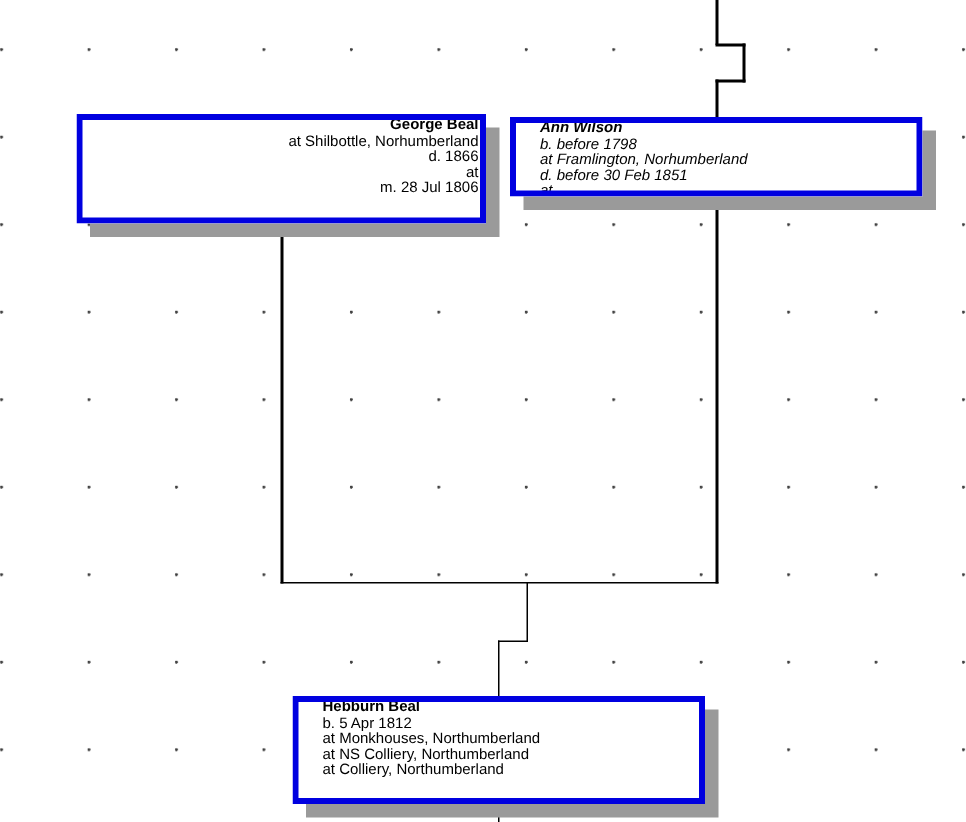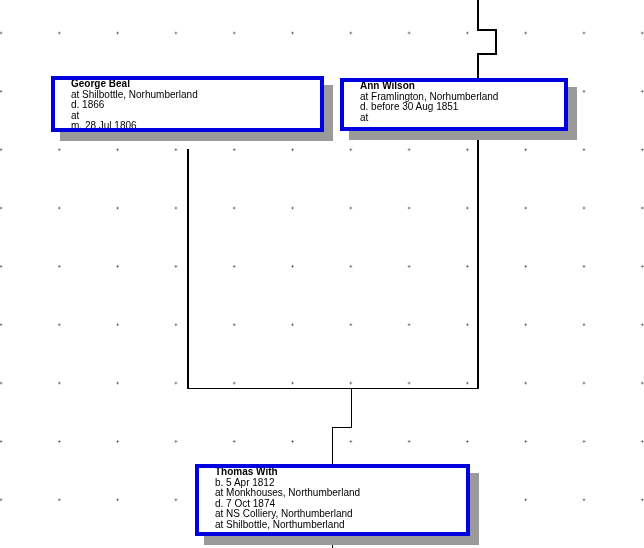--- a/index.html
+++ b/index.html
@@ -71,49 +71,49 @@
 
   <div class="seg" style="left:187px; top:149px;  width:1.5px;  height:239.5px;"></div>
   <div class="seg" style="left:477px; top:131px;  width:1.5px;  height:257.5px;"></div>
   <div class="seg" style="left:187px; top:387.5px; width:291.5px; height:1.5px;"></div>
 
   <div class="seg" style="left:350.5px; top:387.5px; width:1.5px;  height:40.5px;"></div>
   <div class="seg" style="left:331.5px; top:426.5px; width:20.5px; height:1.5px;"></div>
   <div class="seg" style="left:331.5px; top:426.5px; width:1.5px;  height:38.5px;"></div>
   <div class="seg" style="left:331.5px; top:536px;  width:1.5px;  height:12px;"></div>
 
-  <div class="pbox" style="left:51px; top:76px; width:273px; height:56px;">
+  <div class="pbox" style="left:51px; top:76px; width:273px; height:73px;text-align:right;">
     <div class="pcontent">
       <div class="pname">George Beal</div>
       <div>
           <div>at Shilbottle, Norhumberland</div>
           <div>d. 1866</div>
           <div>at</div>
           <div>m. 28 Jul 1806</div>
         </div>
     </div>
   </div>
 
-  <div class="pbox" style="left:340px; top:78px; width:228px; height:53px;">
+  <div class="pbox" style="left:340px; top:78px; width:275px; height:53px;font-style:italic;">
     <div class="pcontent">
       <div class="pname">Ann Wilson</div>
       <div>
+          <div>b. before 1798</div>
           <div>at Framlington, Norhumberland</div>
-          <div>d. before 30 Aug 1851</div>
+          <div>d. before 30 Feb 1851</div>
           <div>at</div>
         </div>
     </div>
   </div>
 
   <div class="pbox" style="left:195px; top:464px; width:275px; height:72px;">
     <div class="pcontent">
-      <div class="pname">Thomas With</div>
+      <div class="pname">Hebburn Beal</div>
       <div>
           <div>b. 5 Apr 1812</div>
           <div>at Monkhouses, Northumberland</div>
-          <div>d. 7 Oct 1874</div>
           <div>at NS Colliery, Northumberland</div>
-          <div>at Shilbottle, Northumberland</div>
+          <div>at Colliery, Northumberland</div>
         </div>
     </div>
   </div>
 
 </div>
 
 </body></html>

